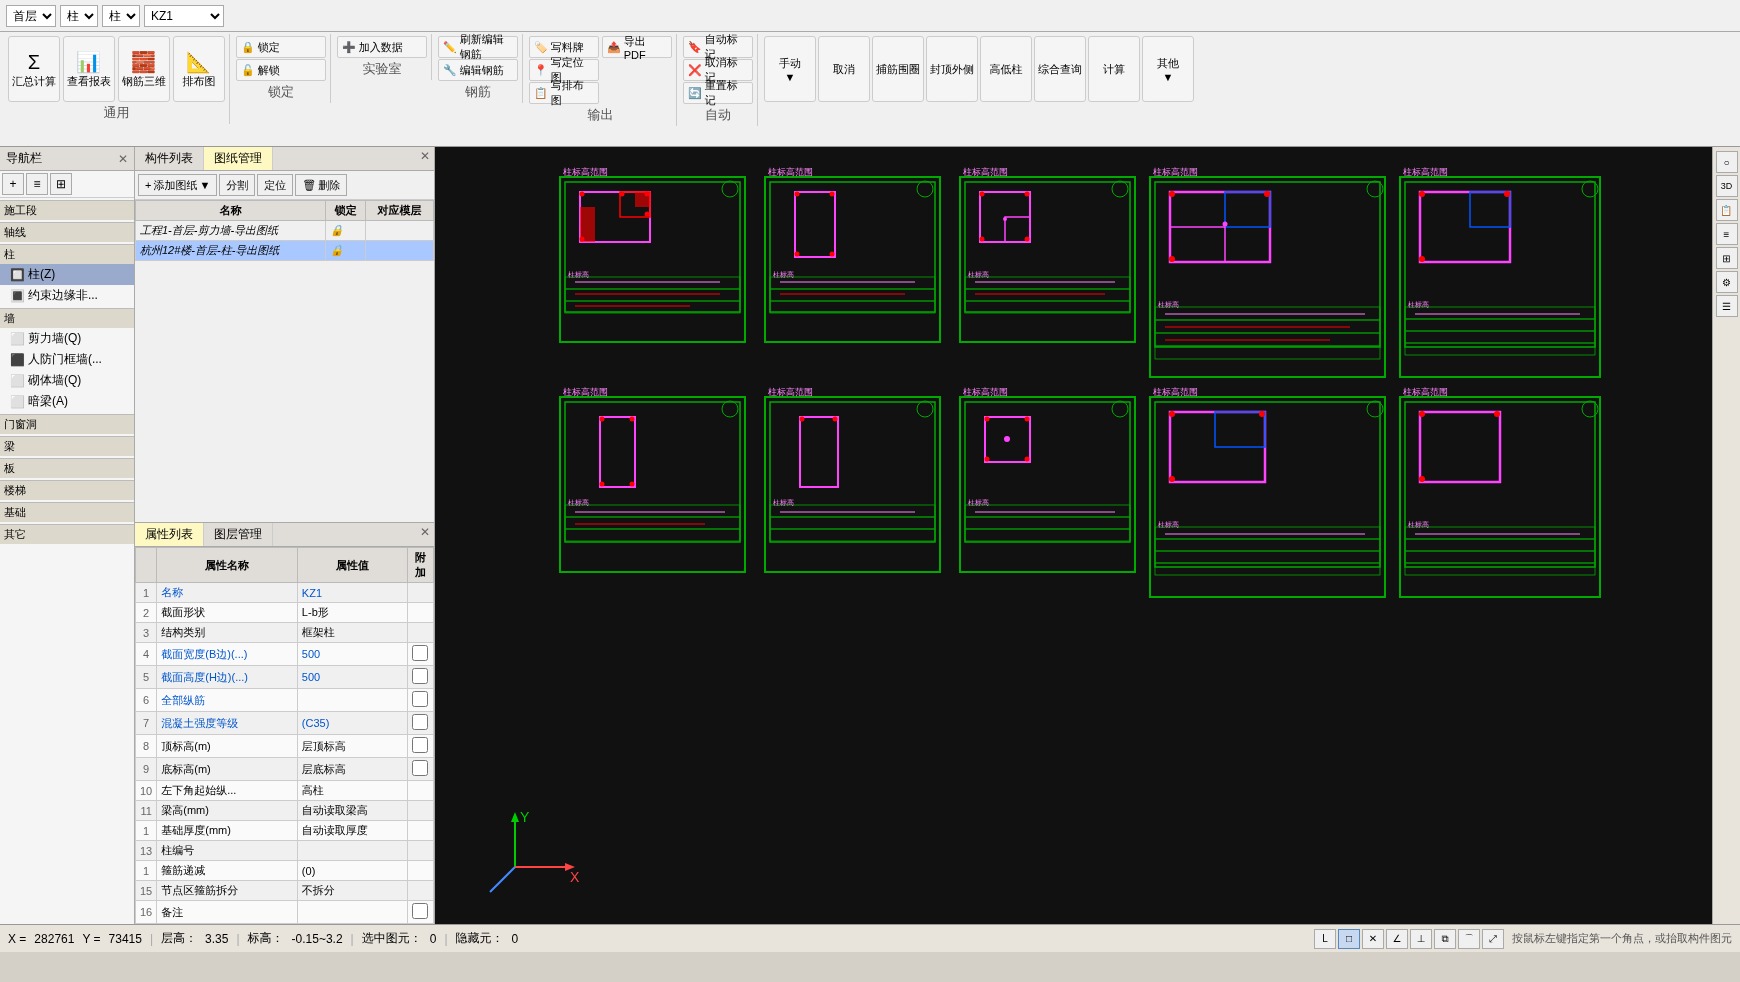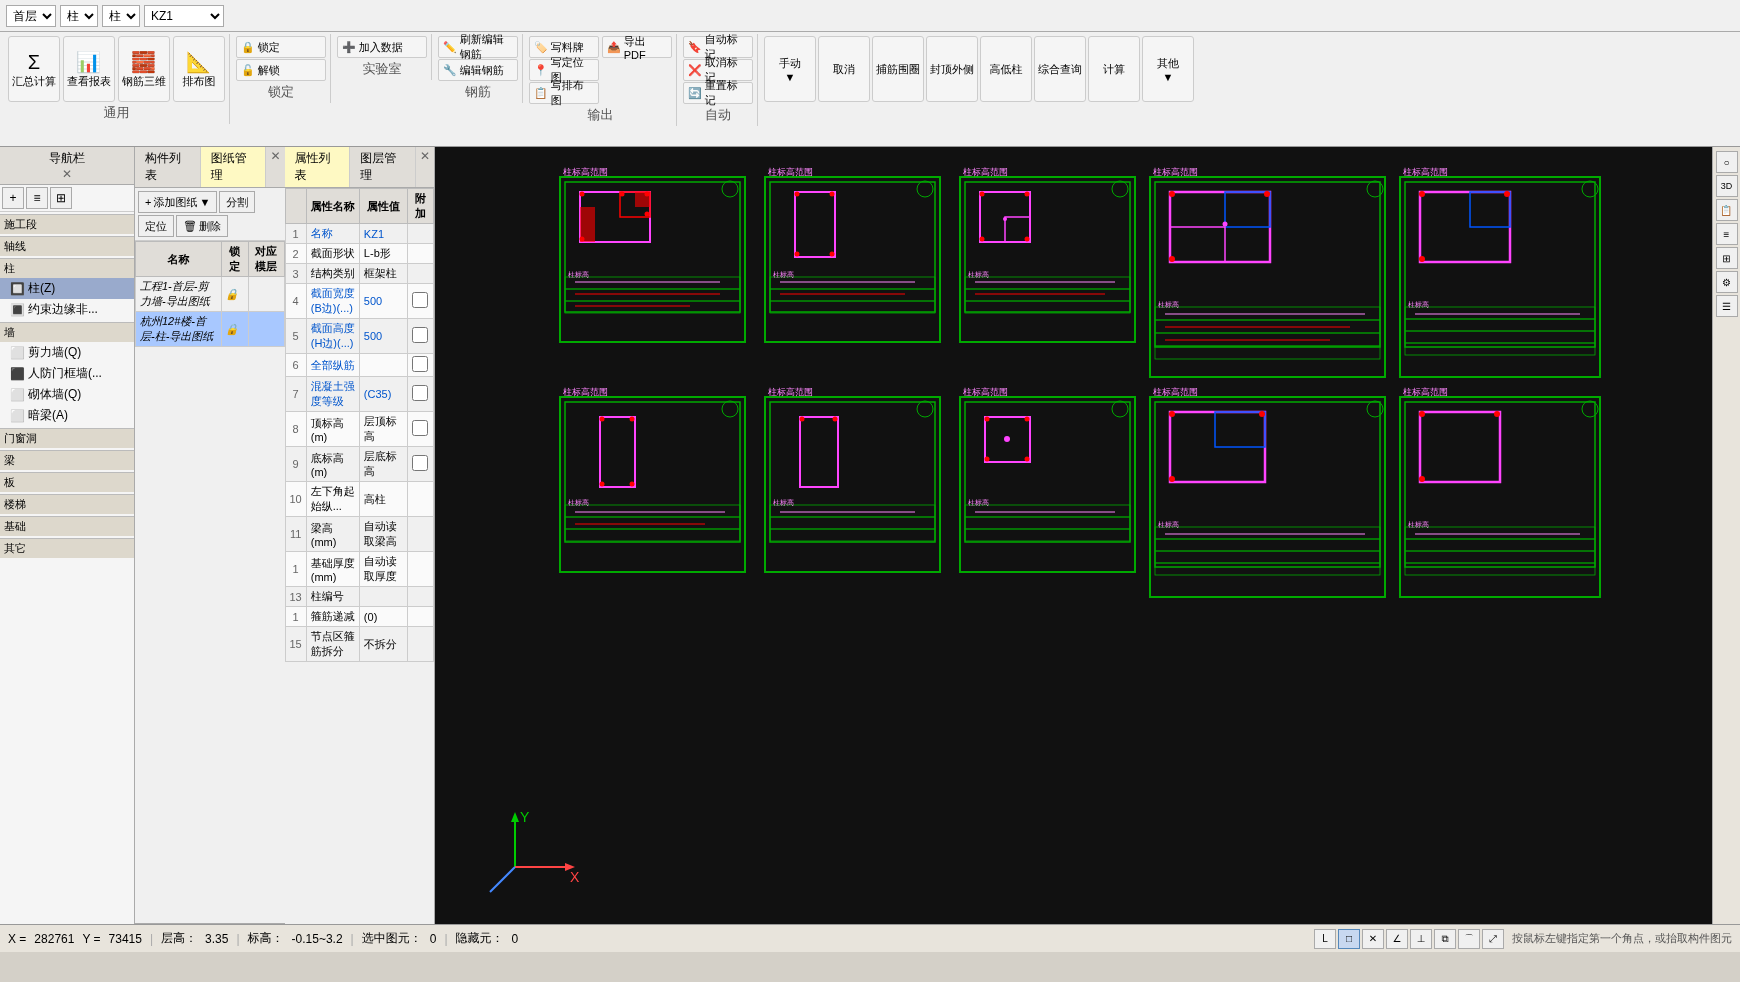--- a/index.html
+++ b/index.html
@@ -10,29 +10,29 @@
 
     
     .toolbar2 { background: #f0f0f0; border-bottom: 1px solid #aaa; display: flex; align-items: center; gap: 4px; padding: 2px 6px; height: 32px; }
     .combo-select { height: 22px; border: 1px solid #aaa; background: #fff; font-size: 12px; padding: 0 2px; }
 
     
     .main-area { display: flex; height: calc(982px - 115px - 30px - 32px - 28px); }
 
     
     .left-panel { width: 135px; background: #f5f5f5; border-right: 1px solid #aaa; display: flex; flex-direction: column; }
-    .panel-header { background: #e0ddd8; border-bottom: 1px solid #aaa; padding: 3px 6px; font-size: 12px; display: flex; justify-content: space-between; align-items: center; flex-direction: column; }
+    .panel-header { background: #e0ddd8; border-bottom: 1px solid #aaa; padding: 3px 6px; font-size: 12px; display: flex; justify-content: space-between; align-items: center; }
     .panel-toolbar { display: flex; gap: 2px; padding: 2px; border-bottom: 1px solid #ccc; }
     .panel-btn { width: 22px; height: 22px; border: 1px solid #aaa; background: #f0f0f0; cursor: pointer; display: flex; align-items: center; justify-content: center; font-size: 12px; }
     .tree-section-header { background: #ddd8cc; padding: 2px 4px; font-size: 11px; font-weight: normal; border-top: 1px solid #bbb; margin-top: 2px; }
     .tree-item { padding: 2px 10px; font-size: 12px; cursor: pointer; display: flex; align-items: center; gap: 3px; }
     .tree-item.selected { background: #99aacc; }
 
     
-    .mid-panel { width: 300px; background: #f0f0f0; border-right: 1px solid #aaa; display: flex; flex-direction: row; }
+    .mid-panel { width: 300px; background: #f0f0f0; border-right: 1px solid #aaa; display: flex; flex-direction: column; }
     .mid-panel-top { flex: 1; border-bottom: 1px solid #aaa; }
     .mid-panel-bottom { flex: 1; }
     .panel-tabs { display: flex; background: #e0ddd8; border-bottom: 1px solid #aaa; }
     .panel-tab { padding: 3px 10px; font-size: 12px; cursor: pointer; border-right: 1px solid #ccc; }
     .panel-tab.active { background: #fef9c3; }
     .panel-toolbar-row { display: flex; gap: 2px; padding: 3px; border-bottom: 1px solid #ccc; flex-wrap: wrap; }
     .p-btn { height: 22px; padding: 0 6px; border: 1px solid #aaa; background: #f0f0f0; font-size: 11px; cursor: pointer; display: flex; align-items: center; gap: 2px; }
 
     
     .drawing-table { width: 100%; border-collapse: collapse; font-size: 11px; }
@@ -442,20 +442,26 @@
     <td class="">箍筋递减</td>
     <td class="">(0)</td>
     <td></td>
   </tr>
               <tr>
     <td class="prop-num">15</td>
     <td class="">节点区箍筋拆分</td>
     <td class="">不拆分</td>
     <td></td>
   </tr>
+              <tr>
+    <td class="prop-num">16</td>
+    <td class="">备注</td>
+    <td class=""></td>
+    <td><input type="checkbox" class="prop-check" style=""></td>
+  </tr>
             </tbody>
         </table>
       </div>
     </div>
   </div>
 
   <div class="canvas-area">
     <svg class="canvas-svg" xmlns="http://www.w3.org/2000/svg">
 
       <rect width="100%" height="100%" fill="#111"></rect>

